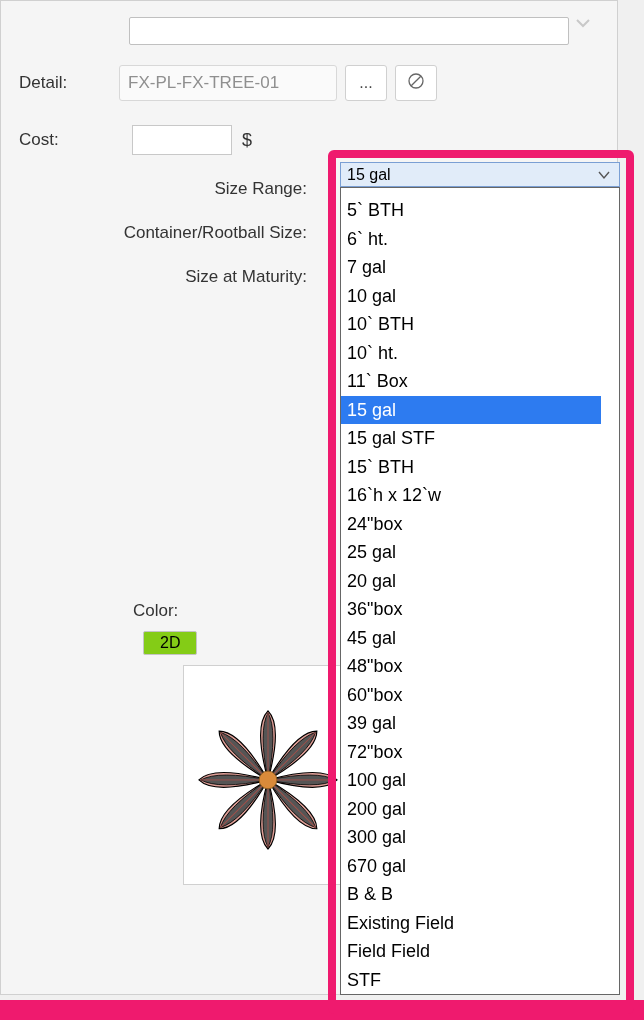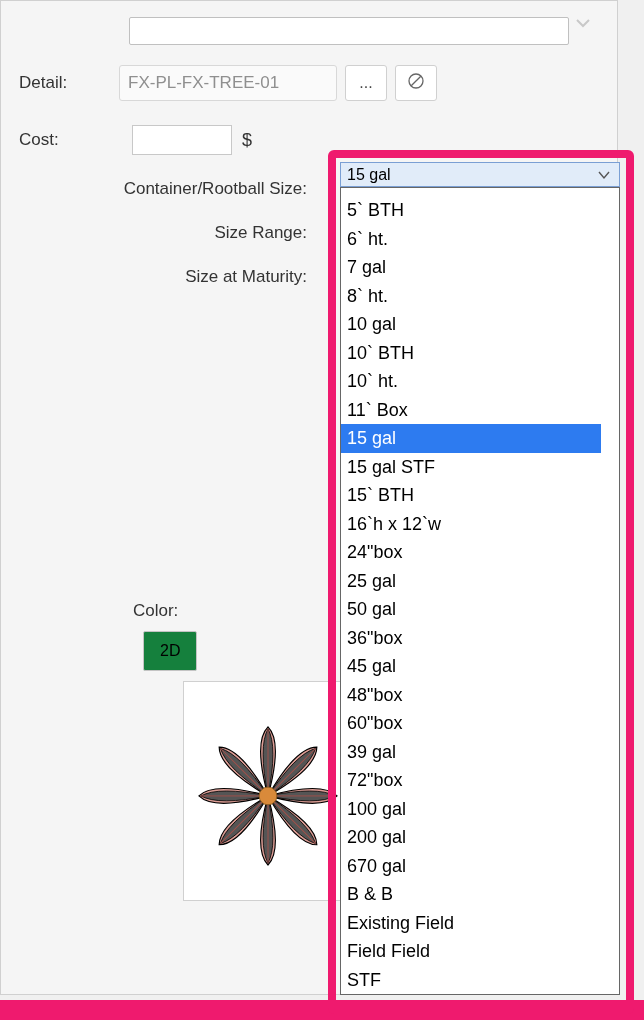--- a/index.html
+++ b/index.html
@@ -184,23 +184,23 @@
       color: #333;
       margin-bottom: 10px;
     }
     .symbol-buttons {
       display: flex;
       gap: 8px;
       margin-bottom: 10px;
       margin-left: 10px;
     }
     .sym-btn {
-      height: 40px;
+      height: 24px;
       padding: 0 16px;
-      background: #15803d;
+      background: #84cc16;
       border: 1px solid #c4c4c4;
       border-radius: 2px;
       font-size: 16px;
       display: flex;
       align-items: center;
       justify-content: center;
       cursor: pointer;
     }
     .preview-box {
       width: 170px;
@@ -256,26 +256,26 @@
       </span>
     </button>
   </div>
 
   <div class="row">
     <span class="label">Cost:</span>
     <input class="cost-input" value="" style="">
     <span class="currency">$</span>
   </div>
 
+  <div class="row">
+    <span class="label-right">Size Range:</span>
+  </div>
+
   <div class="row" style="margin-top:6px;">
     <span class="label-right">Container/Rootball Size:</span>
-  </div>
-
-  <div class="row">
-    <span class="label-right">Size Range:</span>
   </div>
 
   <div class="row">
     <span class="label-right">Size at Maturity:</span>
   </div>
 
   <div class="symbol-section">
     <div class="symbol-label">Color:</div>
     <div class="symbol-buttons">
       <button class="sym-btn">2D</button>
@@ -310,40 +310,40 @@
         <path d="M2 4 L7 10 L12 4" fill="none" stroke="#555" stroke-width="1.4"></path>
       </svg>
   </span>
 </div>
 
 <div class="dropdown-list">
   <div class="dropdown-items" id="dropdown-items">
       <div class="item">5` BTH</div>
       <div class="item">6` ht.</div>
       <div class="item">7 gal</div>
-      <div class="item">8` ht.</div>
       <div class="item">10 gal</div>
       <div class="item">10` BTH</div>
       <div class="item">10` ht.</div>
       <div class="item">11` Box</div>
       <div class="item selected">15 gal</div>
       <div class="item">15 gal STF</div>
       <div class="item">15` BTH</div>
       <div class="item">16`h x 12`w</div>
       <div class="item">24"box</div>
       <div class="item">25 gal</div>
-      <div class="item">50 gal</div>
+      <div class="item">20 gal</div>
       <div class="item">36"box</div>
       <div class="item">45 gal</div>
       <div class="item">48"box</div>
       <div class="item">60"box</div>
       <div class="item">39 gal</div>
       <div class="item">72"box</div>
       <div class="item">100 gal</div>
       <div class="item">200 gal</div>
+      <div class="item">300 gal</div>
       <div class="item">670 gal</div>
       <div class="item">B &amp; B</div>
       <div class="item">Existing Field</div>
       <div class="item">Field Field</div>
       <div class="item">STF</div>
     </div>
   <div class="dropdown-scrollbar">
     <div class="dropdown-thumb"></div>
   </div>
 </div>

